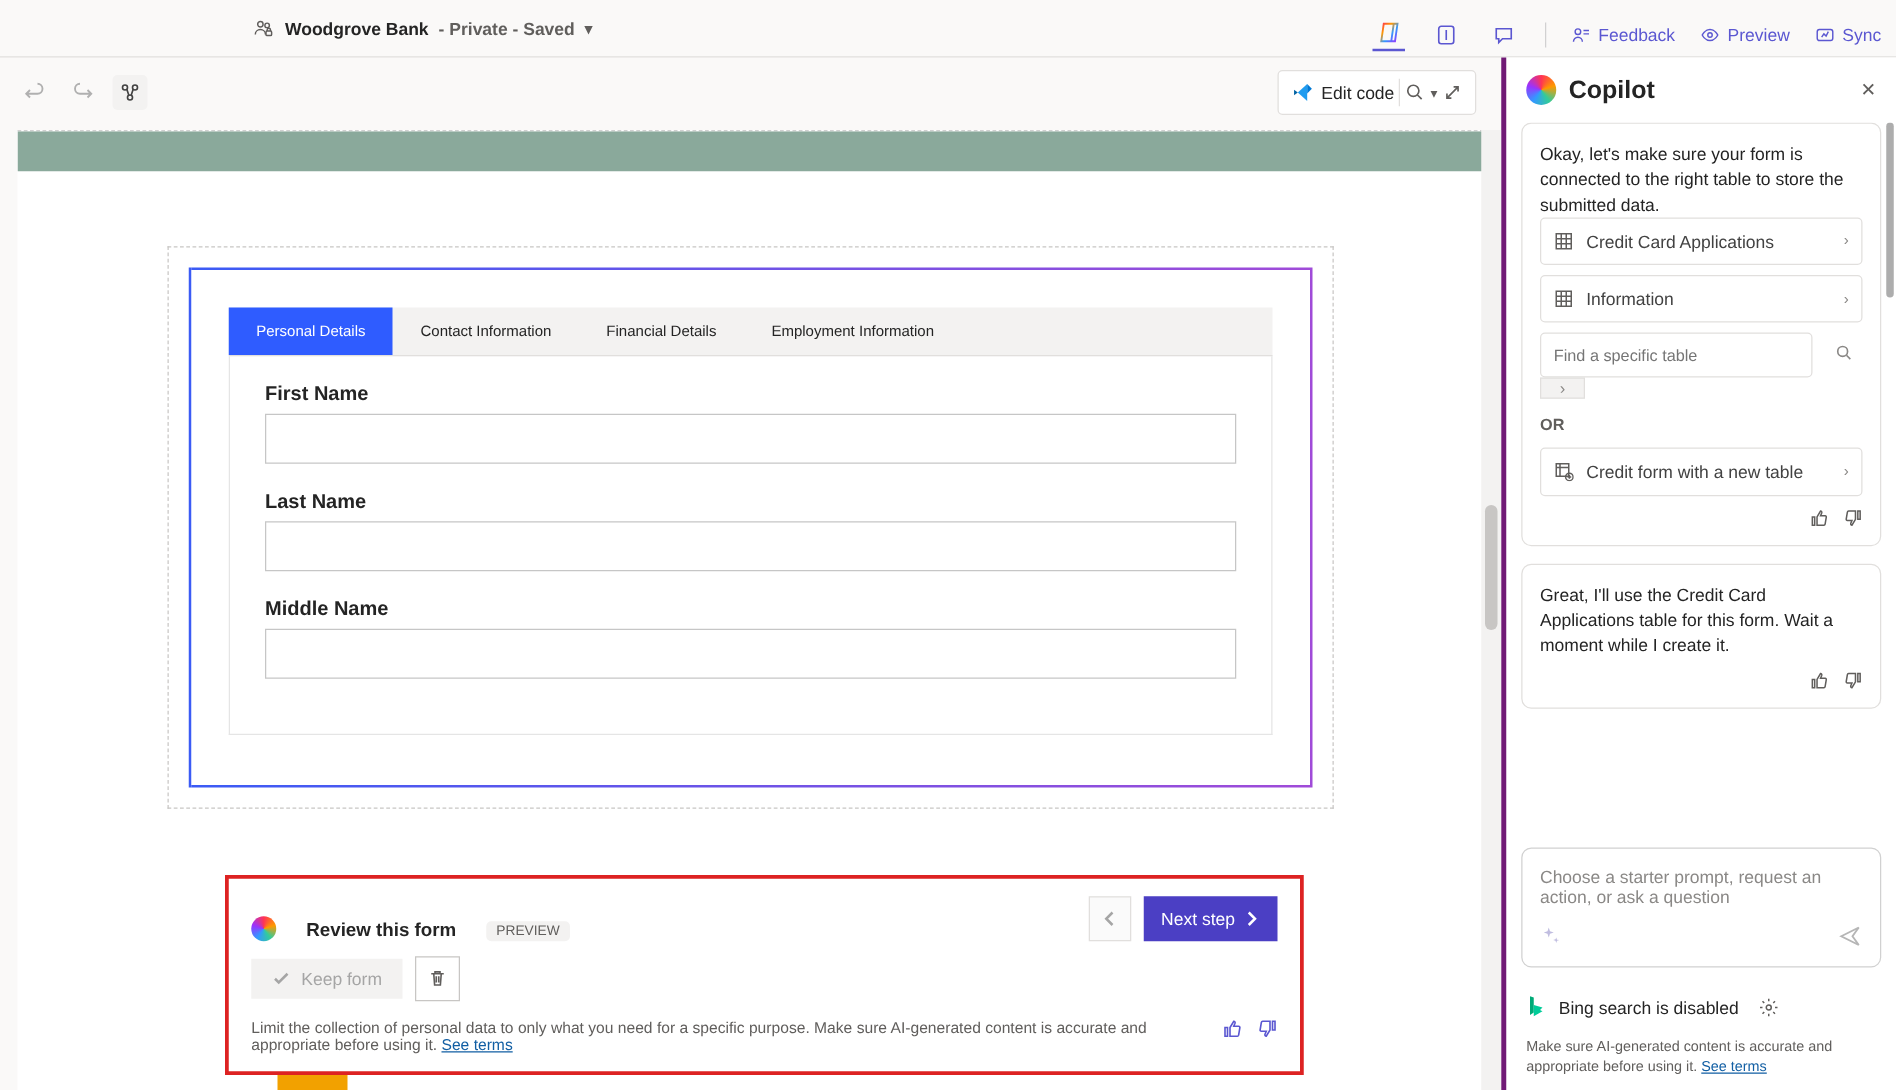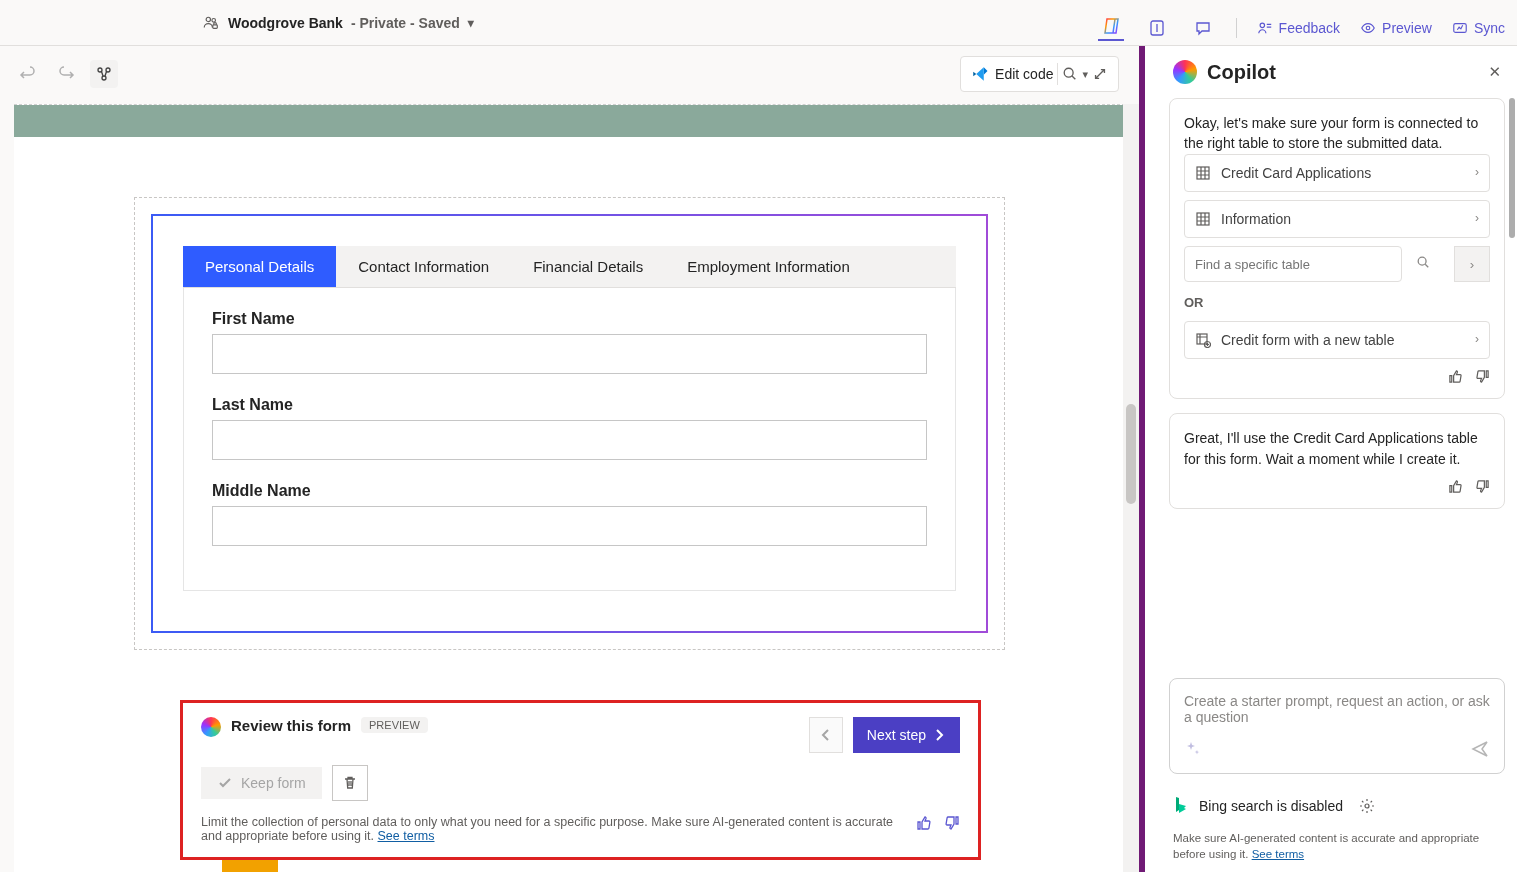--- a/index.html
+++ b/index.html
@@ -28,64 +28,64 @@
 .canvas-toolbar-right .vbar { width:1px; height:22px; background:#e1dfdd; }
 .canvas-toolbar-right .ico { color: #605e5c; cursor: pointer; }
 
 .design-surface { position: absolute; top: 58px; left: 14px; right: 14px; bottom: 0; background: #fff; border-top: 1px dashed #d0d0d0; overflow: hidden; }
 .green-banner { height: 32px; background: #8aa99b; }
 .form-area { padding: 60px 120px 0 120px; }
 .form-outline { border: 1px dashed #c8c6c4; padding: 16px; position: relative; }
 .form-selected { border: 2px solid #3b5bf5; border-image: linear-gradient(90deg,#3b5bf5,#a04bd8) 1; padding: 30px 30px 40px 30px; position: relative; background: #fff; }
 
 .tabs { display: flex; border-bottom: 1px solid #e1dfdd; background: #f3f2f1; }
-.tab { padding: 12px 22px; font-size: 15px; color: #242424; cursor: pointer; }
+.tab { padding: 12px 22px; font-size: 12px; color: #242424; cursor: pointer; }
 .tab.active { background: #2f5cff; color: #fff; }
 
 .form-body { border: 1px solid #e5e5e5; border-top: none; padding: 22px 28px; }
 .field { margin-bottom: 22px; }
 .field label { display: block; font-weight: 700; font-size: 16px; margin-bottom: 6px; }
 .field input { width: 100%; height: 40px; border: 1px solid #c6c6c6; padding: 0 8px; font-size: 14px; }
 
 
 .review-bar { position: absolute; left: 180px; right: 158px; bottom: 12px; border: 3px solid #d22; background: #fff; padding: 14px 18px 14px 18px; z-index: 5; }
-.review-top { display: flex; align-items: flex-start; gap: 10px; }
+.review-top { display: flex; align-items: flex-end; gap: 24px; }
 .copilot-dot { width: 20px; height: 20px; border-radius: 50%; background: conic-gradient(#f35,#f90,#3c9,#39f,#93f,#f35); }
 .review-title { font-weight: 600; font-size: 15px; }
 .review-badge { background: #f3f2f1; border-radius: 4px; padding: 2px 8px; font-size: 11px; color: #605e5c; }
 .review-nav { margin-left: auto; display: flex; gap: 10px; align-items: center; }
 .review-nav .prev { width: 34px; height: 36px; display:flex; align-items:center; justify-content:center; border:1px solid #e1dfdd; color:#a5a5a5; background:#fafafa; cursor:pointer; }
 .review-nav .next { height: 36px; padding: 0 14px; background:#4b3fc4; color:#fff; display:flex; align-items:center; gap:6px; border:none; cursor:pointer; font-size:14px; }
 .review-actions { display:flex; gap:10px; margin-top:12px; align-items:center; }
 .keep-btn { display:flex; align-items:center; gap:8px; padding:8px 16px; background:#f3f2f1; color:#a5a5a5; border:none; font-size:14px; cursor:pointer; }
 .trash-btn { width:36px; height:36px; border:1px solid #c8c6c4; background:#fff; display:flex; align-items:center; justify-content:center; cursor:pointer; color:#605e5c; }
 .review-foot { display:flex; align-items:flex-start; margin-top:14px; font-size:12.5px; color:#605e5c; gap:20px; }
 .review-foot a { color:#115ea3; text-decoration:underline; cursor:pointer; }
 .review-foot .thumbs { margin-left:auto; display:flex; gap:12px; color:#5b57d1; }
 .review-foot .thumbs span { cursor:pointer; }
 
 .orange-strip { position:absolute; bottom:0; left:208px; width:56px; height:18px; background:#f2a100; z-index:1; }
 
 .vscroll { position:absolute; right:0; top:58px; bottom:0; width:16px; background:#f3f2f1; }
 .vscroll .thumb { position:absolute; left:3px; width:10px; top:300px; height:100px; background:#c8c6c4; border-radius:5px; }
 
 
-.copilot { width: 378px; border-left: 6px solid #701a75; background: #fff; display:flex; flex-direction:column;padding-left:12px; }
+.copilot { width: 316px; border-left: 4px solid #701a75; background: #fff; display:flex; flex-direction:column; }
 .copilot-head { display:flex; align-items:center; gap:10px; padding:14px 16px; }
 .copilot-head h2 { font-size:20px; font-weight:700; }
 .copilot-close { margin-left:auto; color:#605e5c; cursor:pointer; font-size:15px; }
 .copilot-body { flex:1; overflow:auto; padding:0 12px; position:relative; }
 .copilot-scroll { position:absolute; right:0; top:0; bottom:200px; width:10px; }
 .copilot-scroll .th { position:absolute; right:2px; width:6px; top:0; height:140px; background:#adadad; border-radius:3px; }
 
 .chat-card { border:1px solid #e1dfdd; border-radius:8px; padding:14px; margin-bottom:14px; font-size:14px; line-height:1.45; }
 .chat-card .section-label { color:#605e5c; font-size:13px; margin:14px 0 8px; }
 .table-opt { border:1px solid #e1dfdd; border-radius:4px; padding:8px 10px; display:flex; align-items:center; gap:10px; margin-bottom:8px; color:#424242; cursor:pointer; }
 .table-opt .chev { margin-left:auto; color:#8a8886; font-size:12px; }
-.find-row { display:flex; gap:16px; }
+.find-row { display:flex; gap:0;flex-direction:column; }
 .find-input { flex:1; border:1px solid #e1dfdd; border-radius:4px; height:36px; padding:0 30px 0 10px; font-size:13px; color:#605e5c; position:relative; }
 .find-wrap { position:relative; flex:1; }
 .find-wrap .mag { position:absolute; right:8px; top:9px; color:#8a8886; }
 .find-next { width:36px; border:1px solid #e1dfdd; background:#f3f2f1; color:#8a8886; cursor:pointer; }
 .or-label { color:#605e5c; font-size:13px; font-weight:600; margin:12px 0 8px; }
 .card-thumbs { display:flex; justify-content:flex-end; gap:12px; margin-top:10px; color:#605e5c; }
 .card-thumbs span { cursor:pointer; }
 
 .prompt-box { border:1px solid #d1d1d1; border-radius:8px; padding:14px; margin:8px 12px 12px 12px; min-height:80px; display:flex; flex-direction:column; }
 .prompt-box .placeholder { color:#8a8886; font-size:14px; }
@@ -379,21 +379,21 @@
               </svg>
             </span>
         </div>
       </div>
       <div class="copilot-scroll">
           <div class="th"></div>
         </div>
     </div>
 
     <div class="prompt-box">
-      <div class="placeholder">Create a starter prompt, request an action, or ask a question</div>
+      <div class="placeholder">Choose a starter prompt, request an action, or ask a question</div>
       <div class="prompt-foot">
         <span class="sparkle">
           <svg width="18" height="18" viewBox="0 0 18 18" fill="#c0bde0">
               <path d="M7 2l1 3 3 1-3 1-1 3-1-3-3-1 3-1zM13 10l.6 1.8L15.4 12l-1.8.6L13 14.4l-.6-1.8L10.6 12l1.8-.6z"></path>
             </svg>
         </span>
         <span class="send">
           <svg width="20" height="20" viewBox="0 0 20 20" fill="none" stroke="#b6b6b6" stroke-width="1.5">
               <path d="M3 10l14-7-5 7 5 7-14-7z"></path>
             </svg>

